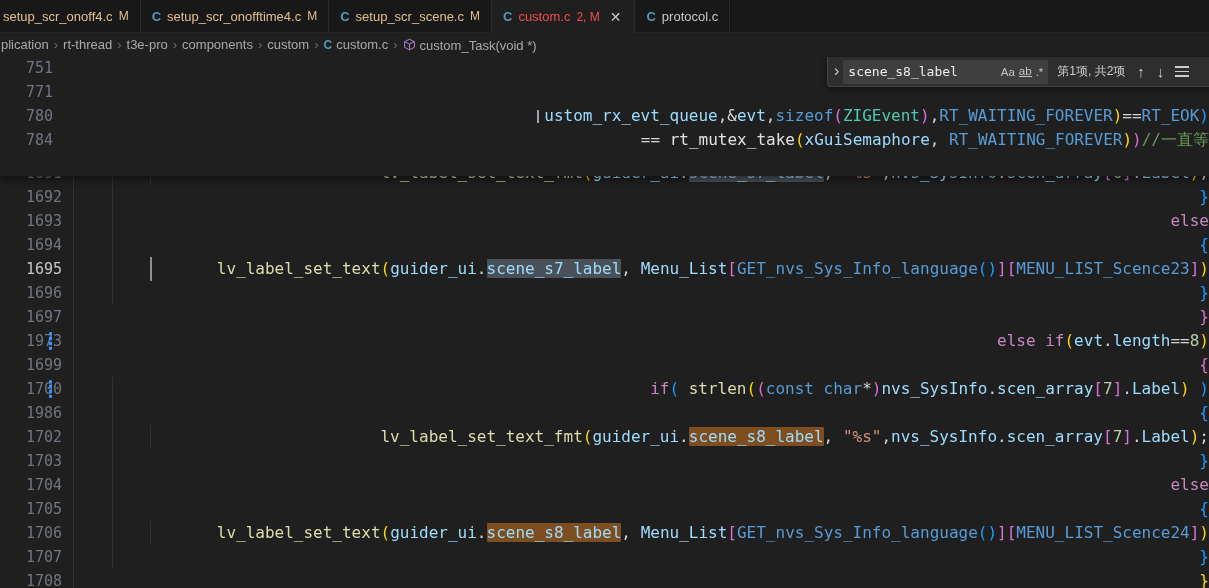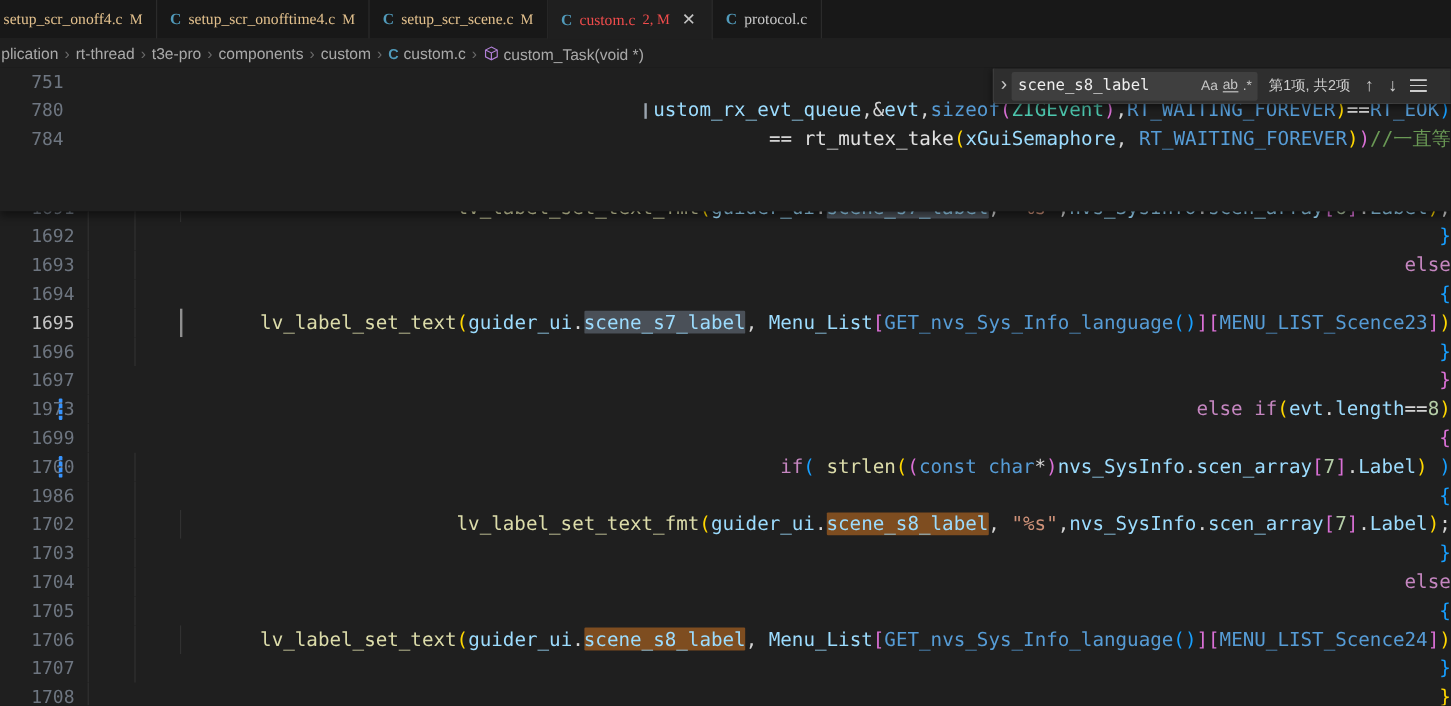--- a/index.html
+++ b/index.html
@@ -1,21 +1,21 @@
 <!DOCTYPE html>
 <html><head>
 <meta charset="utf-8">
 <style>
   * { box-sizing: border-box; margin: 0; padding: 0; }
   html,body { width:1209px; height:588px; overflow:hidden; }
   body { background:#1f1f1f; font-family:"Liberation Sans", sans-serif; position:relative; }
 
   
   .tabbar { height:33px; background:#181818; display:flex; align-items:stretch; border-bottom:1px solid #252525; }
-  .tab { display:flex; align-items:center; gap:6px; padding:0 11px; border-right:1px solid #2b2b2b; font-size:13px; color:#cccccc; cursor:pointer; white-space:nowrap;font-family:Liberation Serif, serif; }
+  .tab { display:flex; align-items:center; gap:6px; padding:0 11px; border-right:1px solid #2b2b2b; font-size:13px; color:#cccccc; cursor:pointer; white-space:nowrap; }
   .tab.first { padding-left:3px; }
   .tab.active { background:#1f1f1f; margin-bottom:-1px; }
   .tab .ficon { color:#519aba; font-weight:bold; font-size:13px; }
   .tab.state-modified .lbl, .tab.state-modified .badge { color:#e2c08d; }
   .tab.state-error .lbl, .tab.state-error .badge { color:#f14c4c; }
   .tab.state-normal .lbl { color:#c8c8c8; }
   .tab .badge { font-size:12px; }
   .tab .close { color:#c5c5c5; font-size:14px; margin-left:2px; padding:0 2px; }
 
   
@@ -289,20 +289,26 @@
         </div>
       </div>
     <div class="sticky" id="sticky">
         <div class="crow">
           <div class="ln">751</div>
           <div class="txt">
             <div class="codeline" style="padding-left: 0px;"><span class="cutmark"></span><span class="va">pvParameter</span><span class="b1">)</span></div>
           </div>
         </div>
         <div class="crow">
+          <div class="ln">771</div>
+          <div class="txt">
+            <div class="codeline" style="padding-left: 0px;"></div>
+          </div>
+        </div>
+        <div class="crow">
           <div class="ln">780</div>
           <div class="txt">
             <div class="codeline" style="padding-left: 0px;"><span class="cutmark"></span><span class="va">ustom_rx_evt_queue</span><span class="pl">,&amp;</span><span class="va">evt</span><span class="pl">,</span><span class="ty">sizeof</span><span class="b2">(</span><span class="te">ZIGEvent</span><span class="b2">)</span><span class="pl">,</span><span class="ty">RT_WAITING_FOREVER</span><span class="b1">)</span><span class="pl">==</span><span class="ty">RT_EOK</span><span class="b3">)</span></div>
           </div>
         </div>
         <div class="crow">
           <div class="ln">784</div>
           <div class="txt">
             <div class="codeline" style="padding-left: 0px;"><span class="pl"> == </span><span class="pl2">rt_mutex_take</span><span class="b1">(</span><span class="va">xGuiSemaphore</span><span class="pl">, </span><span class="ty">RT_WAITING_FOREVER</span><span class="b1">)</span><span class="b2">)</span><span class="co">//一直等</span></div>
           </div>

